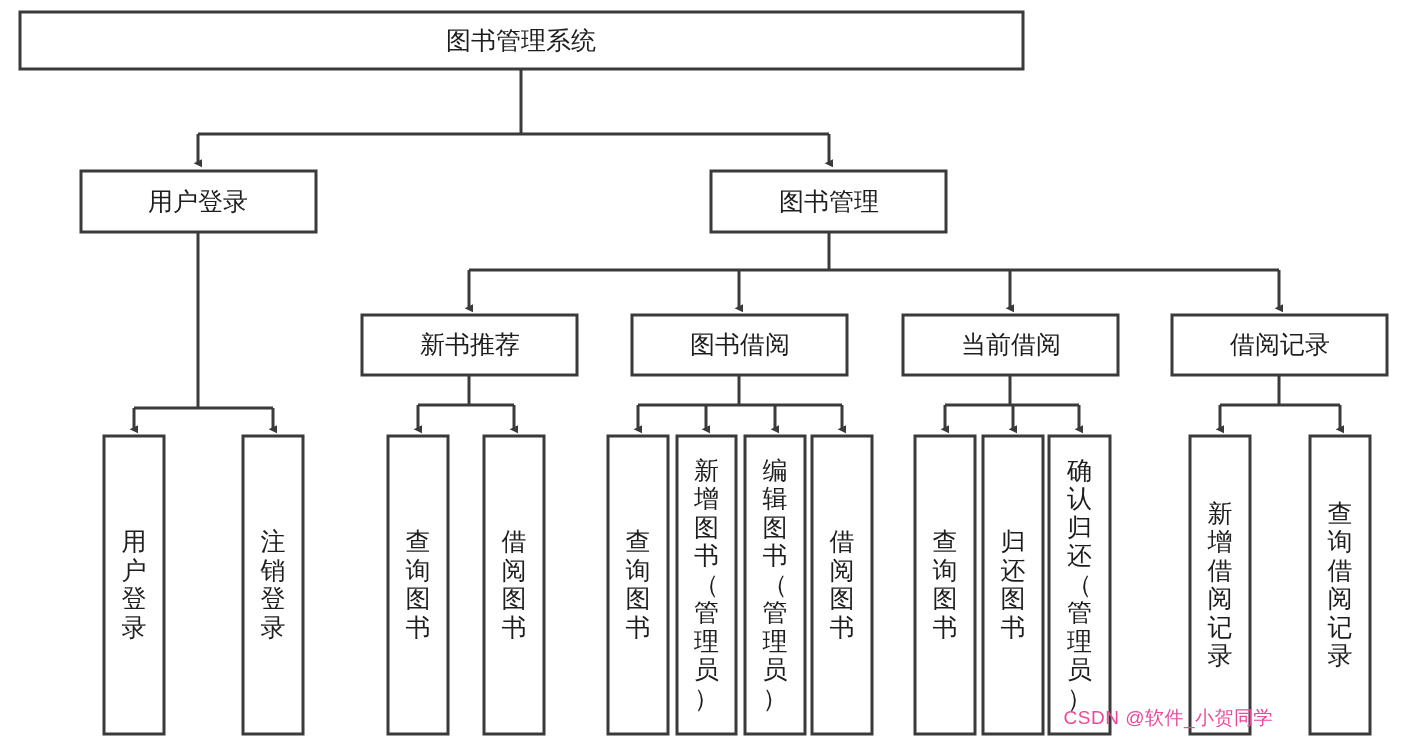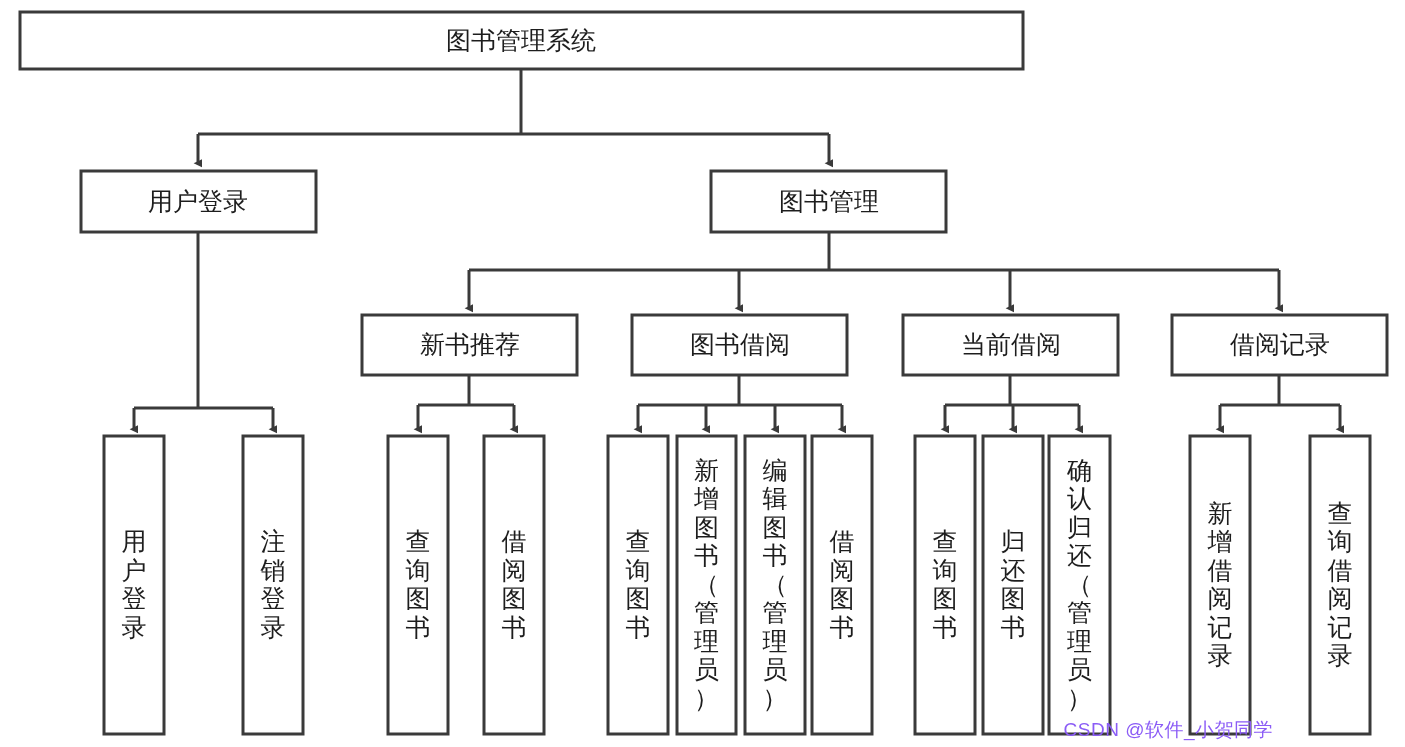--- a/index.html
+++ b/index.html
@@ -6,22 +6,22 @@
   body{width:1405px;height:747px;overflow:hidden;
        font-family:"Liberation Sans","DejaVu Sans",sans-serif;}
   #diagram-root{position:relative;width:1281px;height:747px;background:#fff;}
   svg#flow{position:absolute;left:0;top:0;width:1405px;height:747px;}
   .node-rect{fill:#ffffff;stroke:#3a3a3a;stroke-width:3;}
   .link-line{stroke:#3a3a3a;stroke-width:3;fill:none;stroke-linecap:butt;}
   .node-label-h{font-size:25px;fill:#1d1d1d;text-anchor:middle;
                 dominant-baseline:middle;font-family:"Liberation Sans","DejaVu Sans",sans-serif;}
   .node-label-v{font-size:25px;fill:#1d1d1d;
                 font-family:"Liberation Sans","DejaVu Sans",sans-serif;}
-  .watermark{position:absolute;right:8px;bottom:4px;font-size:19px;
-             color:#8b5cf6;white-space:nowrap;letter-spacing:.5px;
+  .watermark{position:absolute;right:8px;bottom:16px;font-size:19px;
+             color:#ec4899;white-space:nowrap;letter-spacing:.5px;
              font-family:"Liberation Sans","DejaVu Sans",sans-serif;}
 </style>
 </head>
 <body>
 
 <div id="diagram-root">
 
   <svg id="flow" viewBox="0 0 1405 747">
     <defs>
       <marker id="arrow" markerWidth="9" markerHeight="9" refX="4.2" refY="4.4" orient="auto" markerUnits="userSpaceOnUse">

